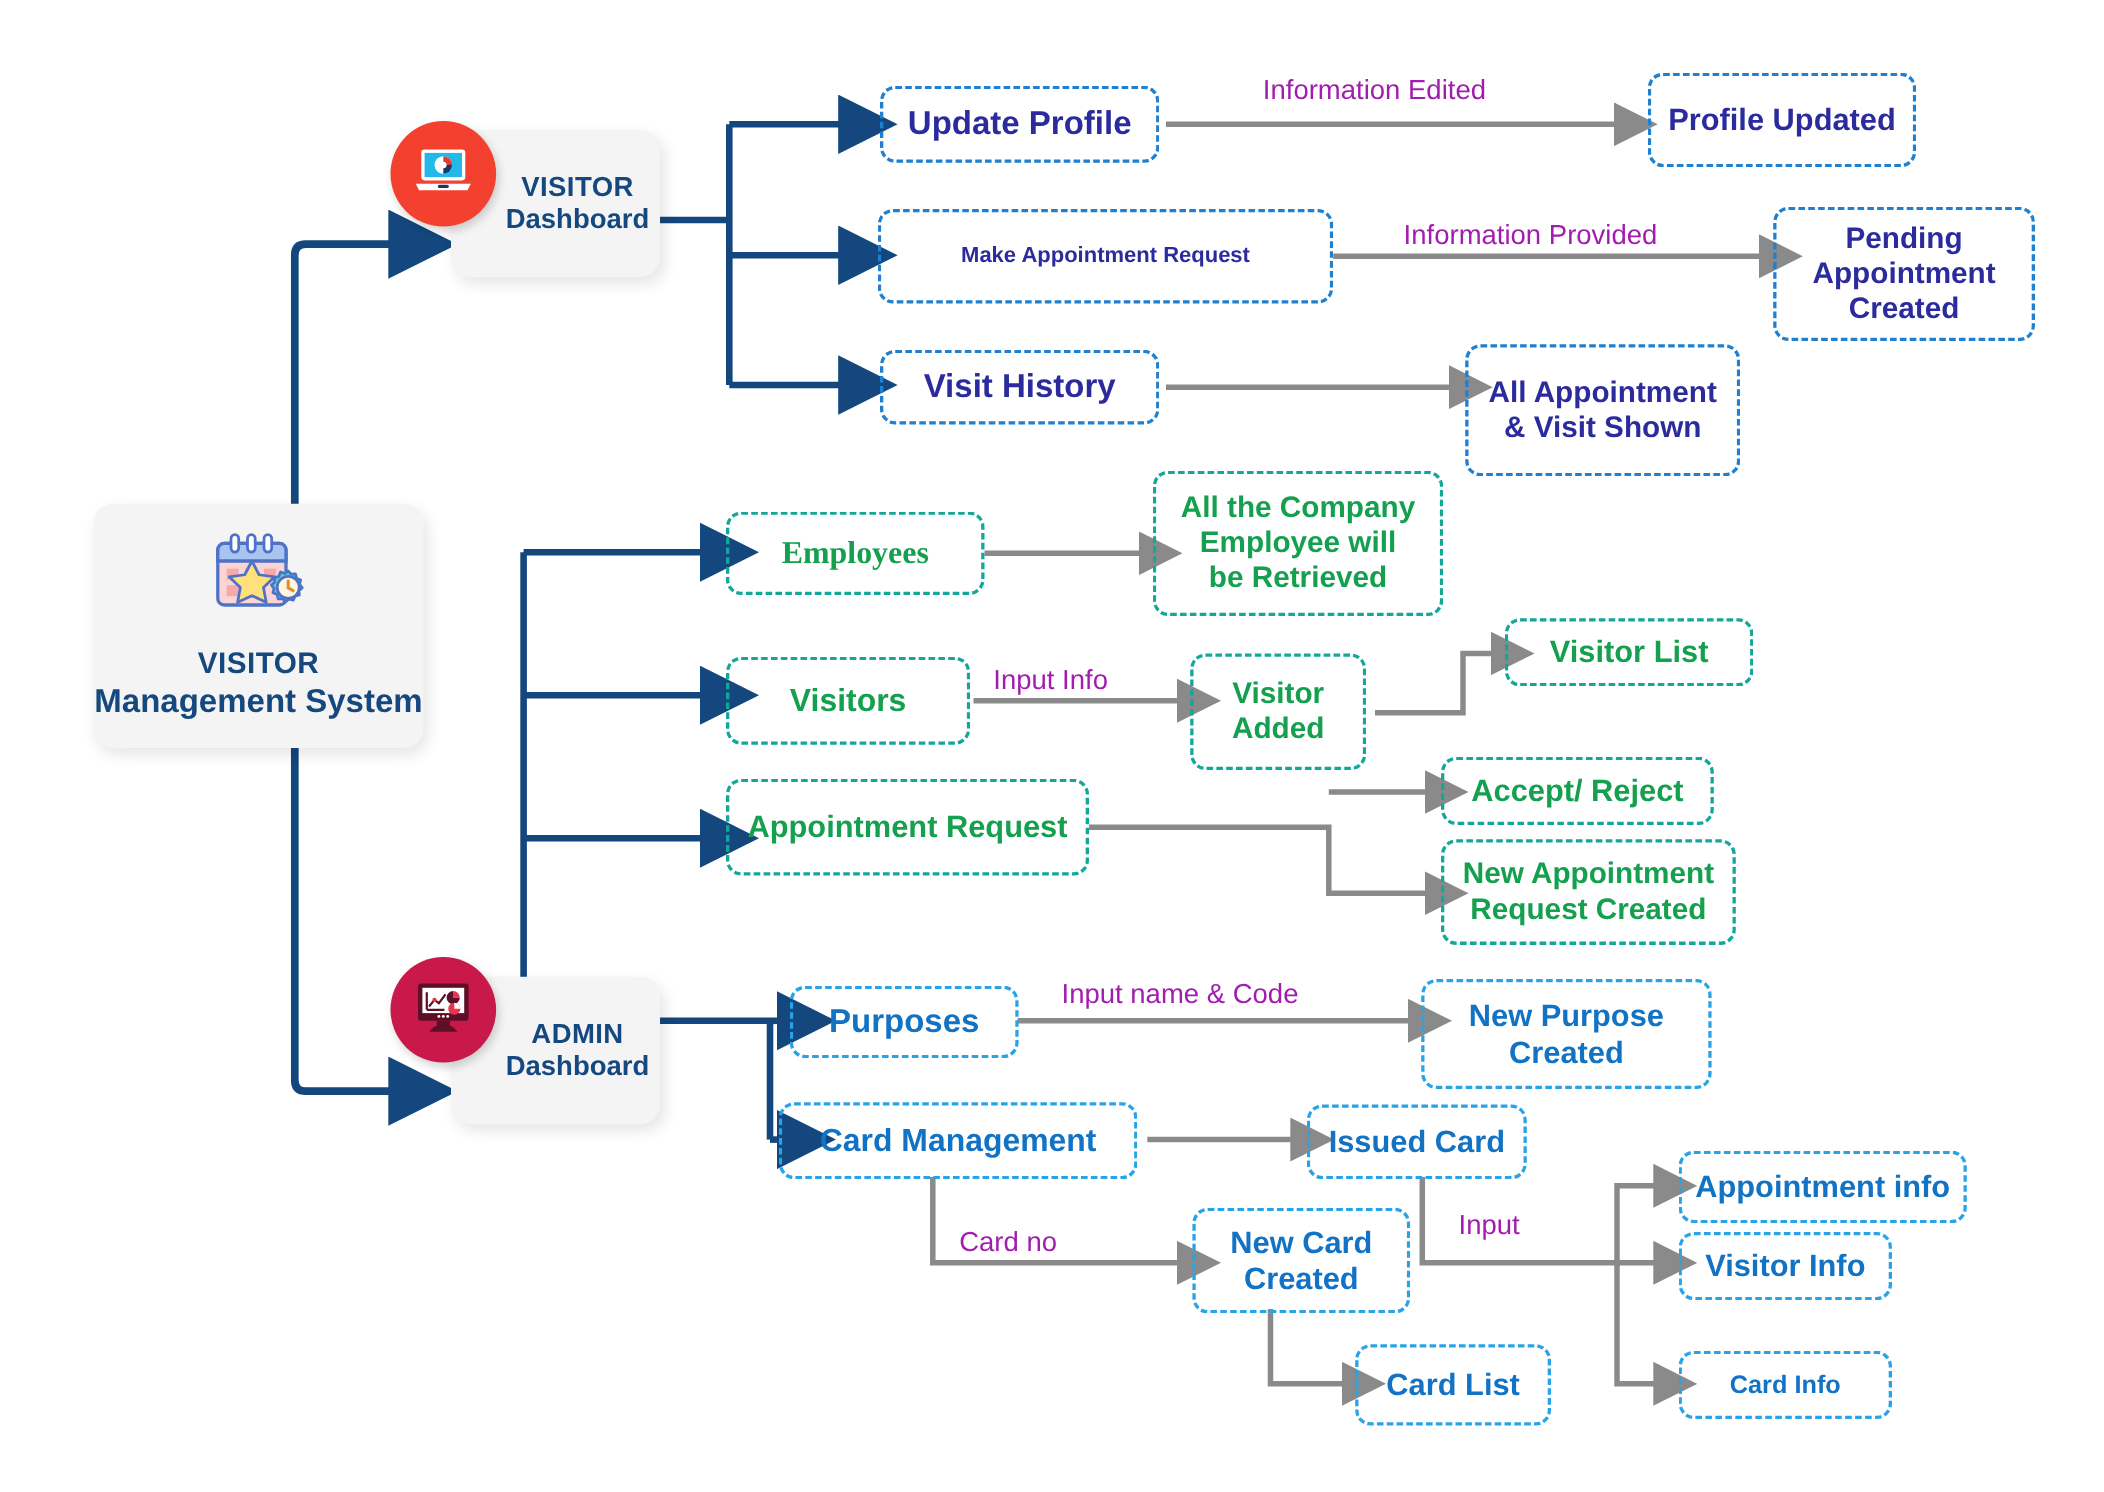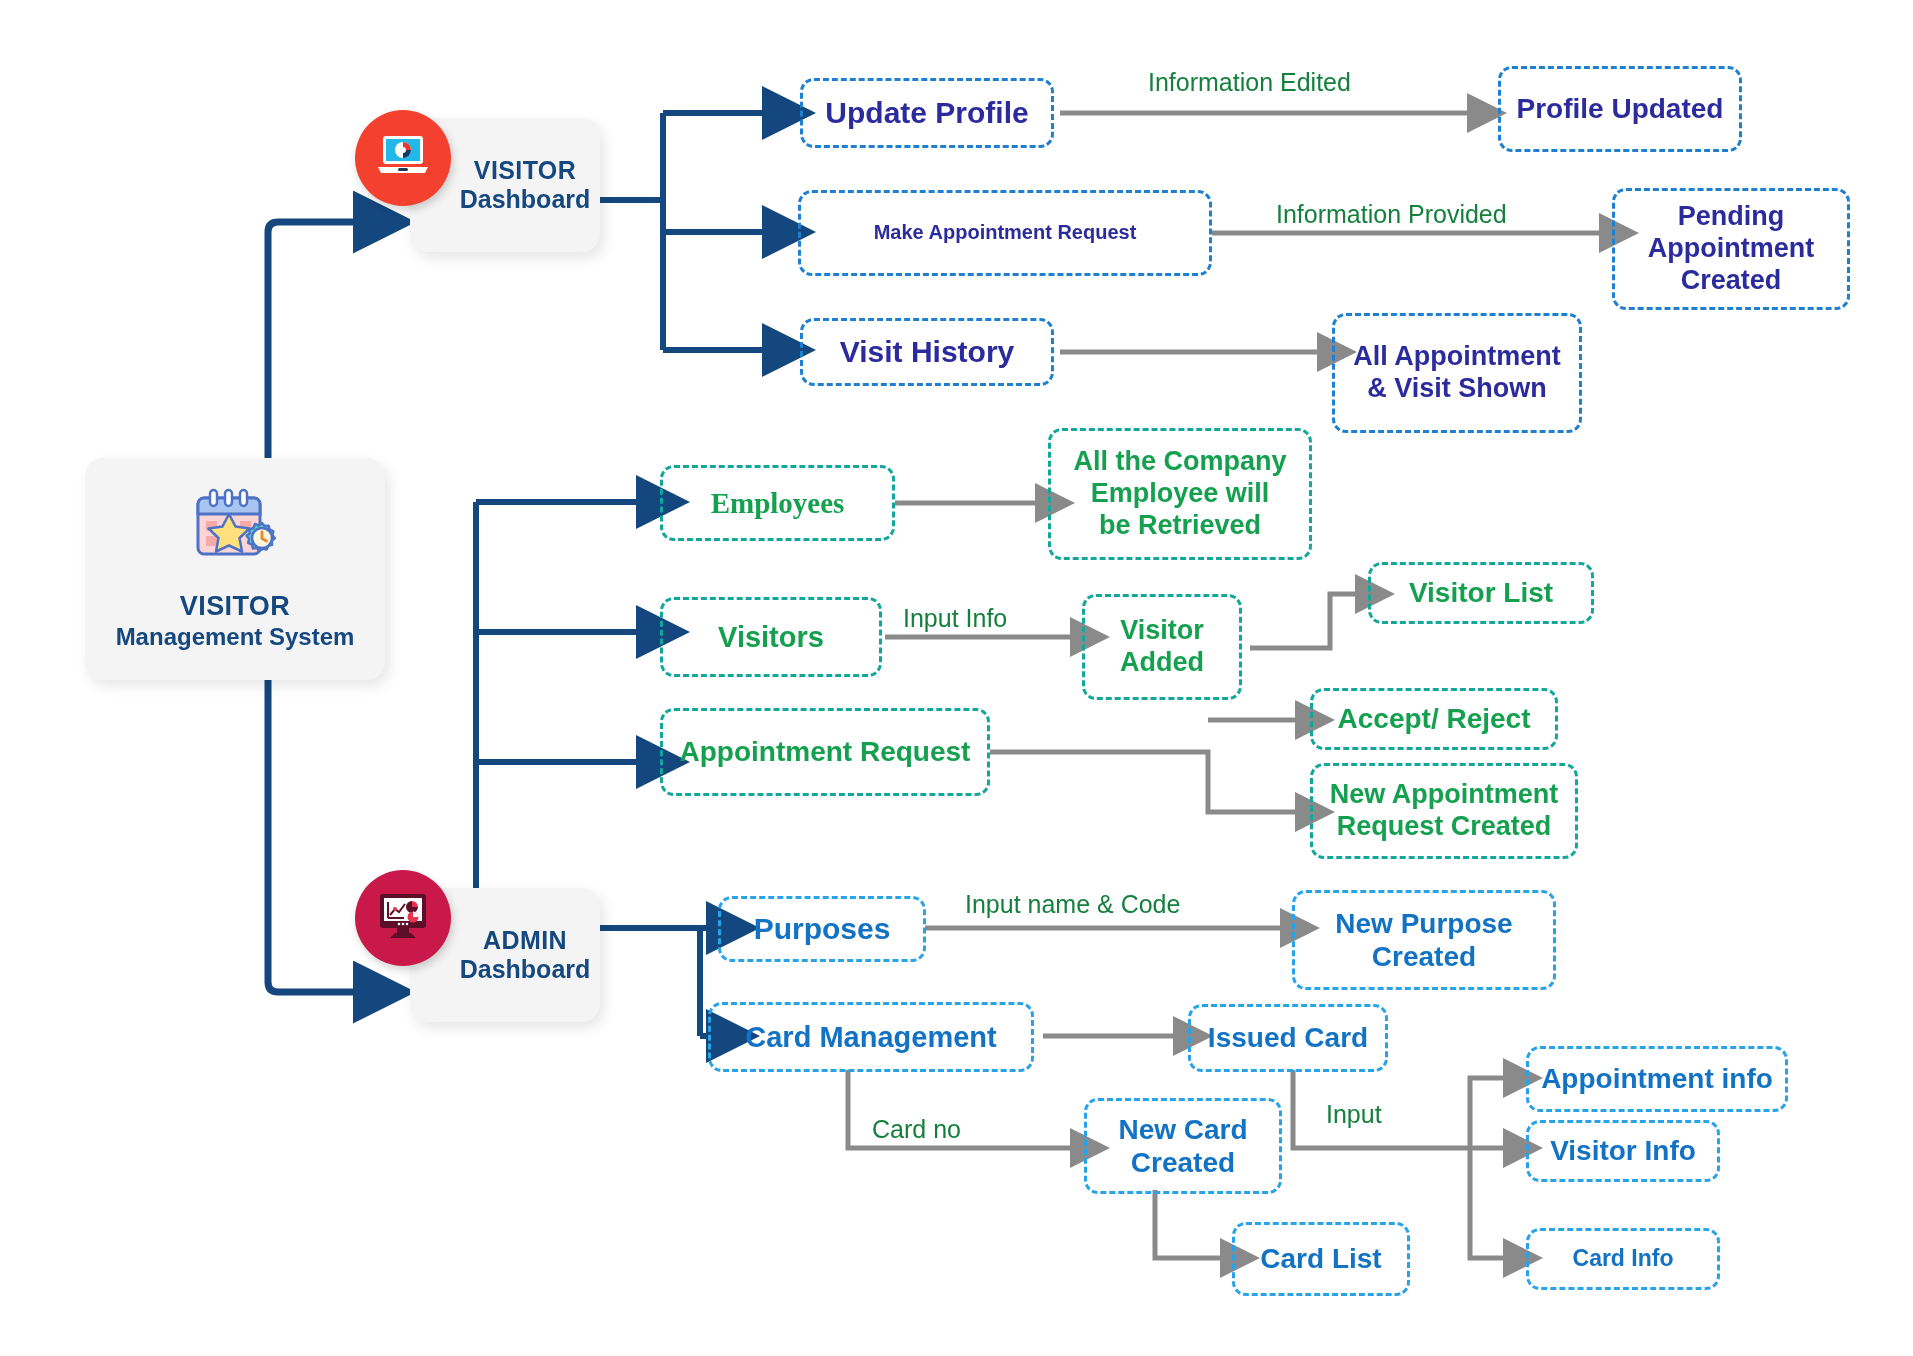--- a/index.html
+++ b/index.html
@@ -24,24 +24,24 @@
   
   .node{
     position:absolute;display:flex;align-items:center;justify-content:center;
     text-align:center;border-radius:14px;border:3px dashed #1f8fe0;
     background:transparent;box-sizing:border-box;font-weight:bold;line-height:1.18;
   }
   .node.navy{border-color:#1f7fd0;color:#2b2b9e;}
   .node.blue{border-color:#29a3e8;color:#1272c4;}
   .node.teal{border-color:#12a79a;color:#14a04e;}
 
-  .elabel{position:absolute;color:#15803d;font-size:25px;white-space:nowrap;}
+  .elabel{position:absolute;color:#a21caf;font-size:25px;white-space:nowrap;}
 
   .vms-title{font-size:27px;line-height:1.2;}
-  .vms-sub{font-size:24px;line-height:1.25;}
+  .vms-sub{font-size:30px;line-height:1.25;}
 </style>
 </head>
 <body>
 
 <div id="stage">
 
   <svg class="wires" viewBox="0 0 1913 1356">
     <defs>
       <marker id="navyArrow" markerWidth="9" markerHeight="9" refX="1" refY="4.5" orient="auto" markerUnits="strokeWidth">
         <path d="M0,0 L9,4.5 L0,9 Z" fill="#13477d"></path>

